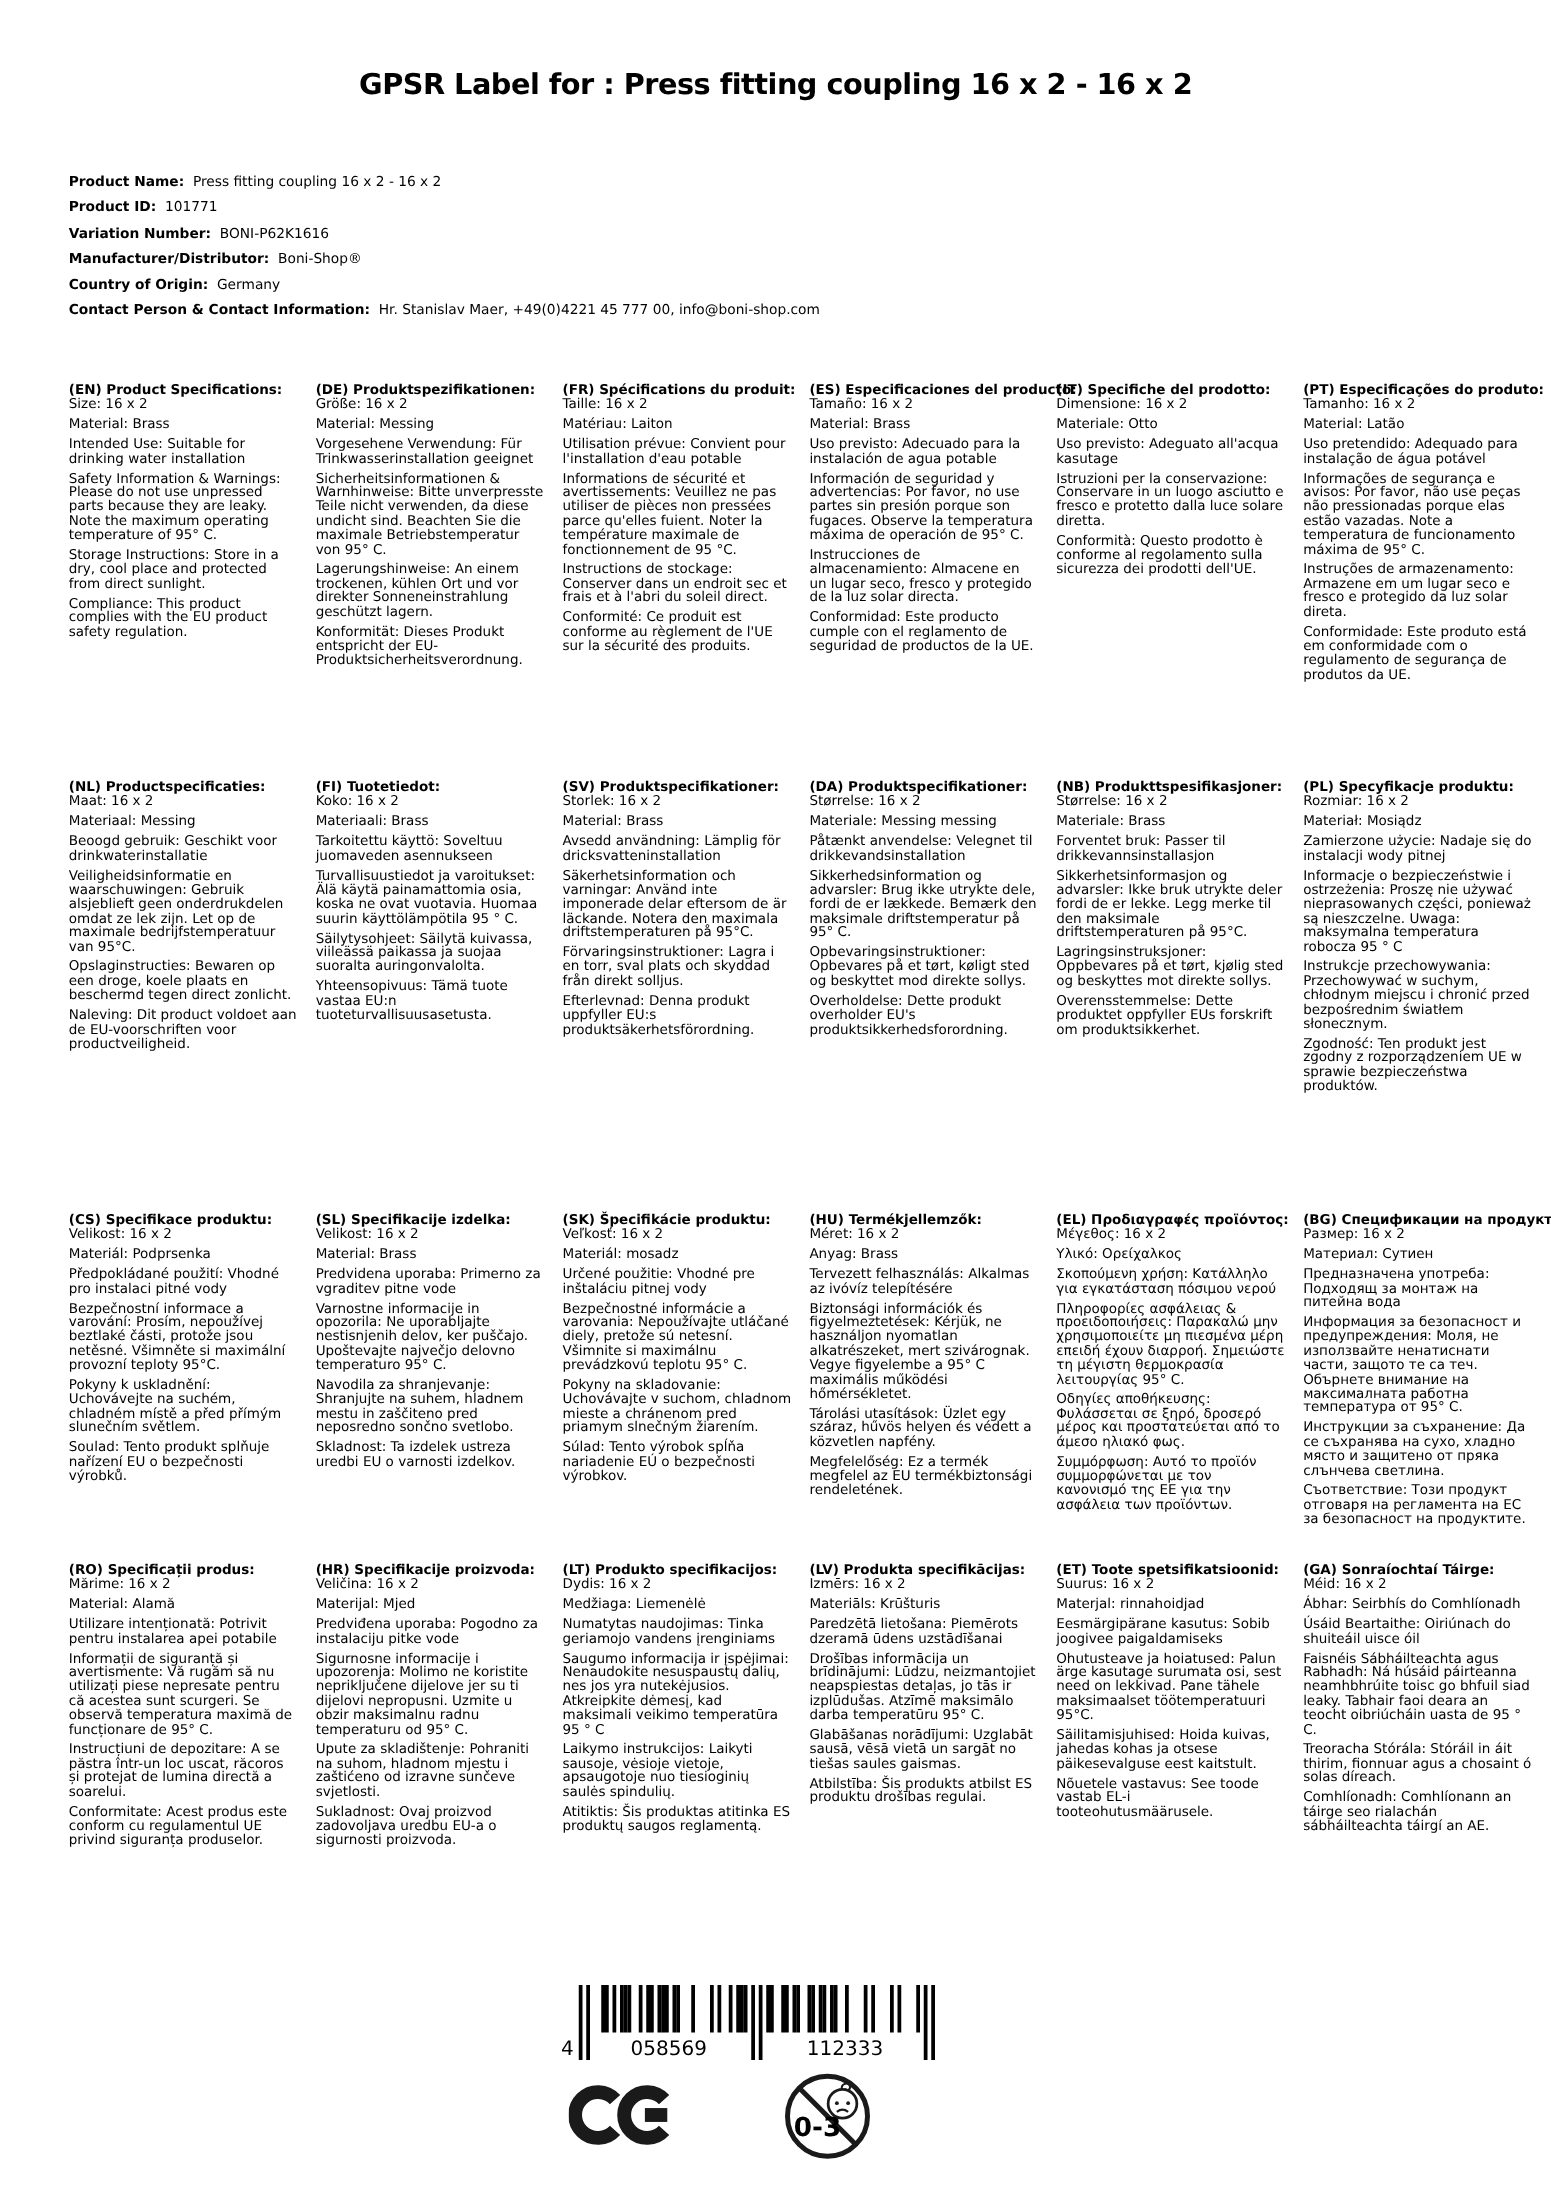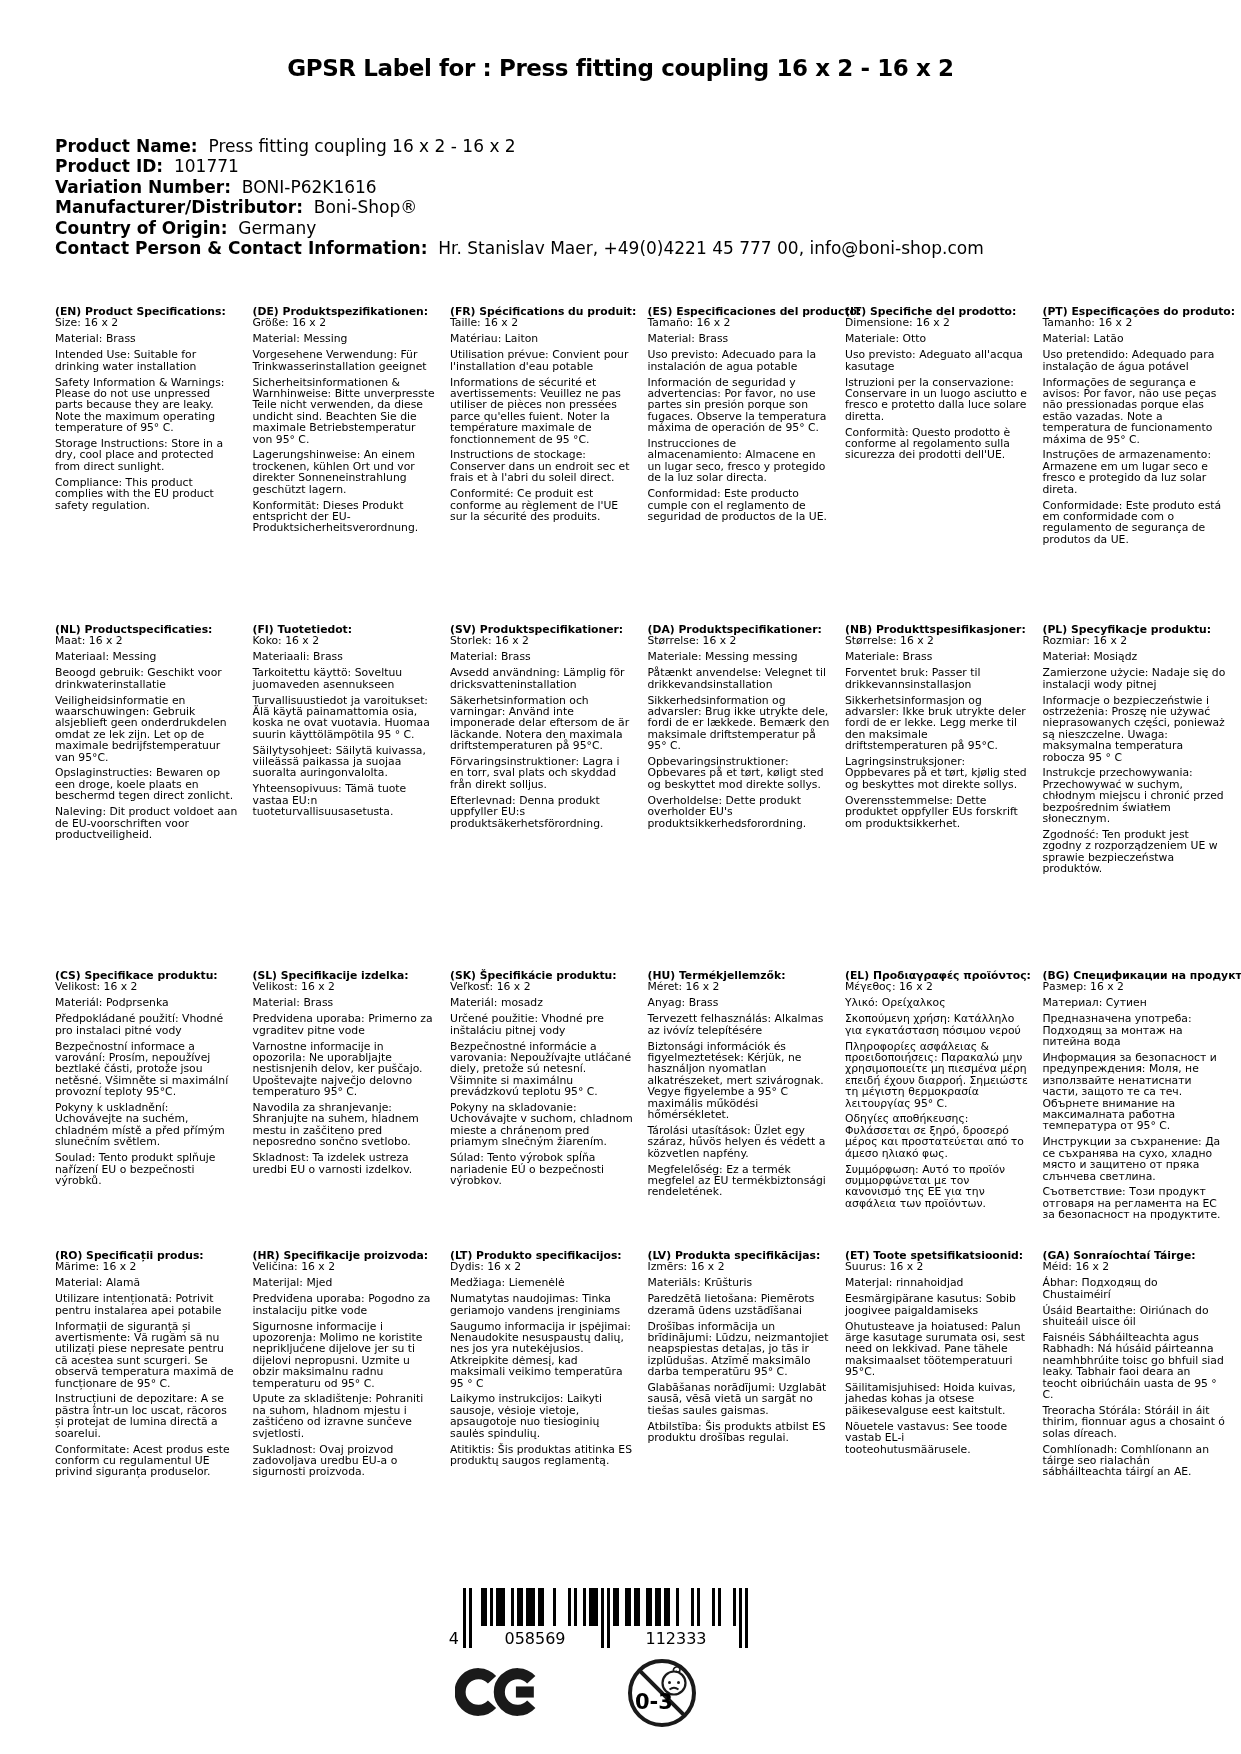--- a/index.html
+++ b/index.html
@@ -2,21 +2,21 @@
 <html><head>
 <meta charset="utf-8">
 <style>
   * { margin:0; padding:0; box-sizing:border-box; }
   html,body { width:1241px; height:1754px; background:#fff; }
   body { font-family:"DejaVu Sans","Liberation Sans",sans-serif; color:#000; position:relative; overflow:hidden; }
 
   .title { position:absolute; top:55px; left:0; width:100%; text-align:center;
            font-size:23px; font-weight:bold; letter-spacing:-0.4px; }
 
-  .product-info { position:absolute; left:55px; top:136px; font-size:17px; }
+  .product-info { position:absolute; left:55px; top:136px; font-size:11px; }
   .pi-row { line-height:20.4px; white-space:nowrap; }
   .pi-label { font-weight:bold; }
 
   .spec-grid { position:absolute; left:55px; top:0; width:1186px; }
   .spec-row { position:absolute; left:0; width:1186px; display:grid;
               grid-template-columns:repeat(6,183px); column-gap:14.5px; align-items:start; }
   .spec-block { font-size:10.8px; line-height:11.4px; }
   .spec-header { font-weight:bold; white-space:nowrap; }
   .spec-item { margin-bottom:4.5px; overflow-wrap:break-word; }
 
@@ -252,21 +252,21 @@
         <div class="spec-item">Suurus: 16 x 2</div>
         <div class="spec-item">Materjal: rinnahoidjad</div>
         <div class="spec-item">Eesmärgipärane kasutus: Sobib joogivee paigaldamiseks</div>
         <div class="spec-item">Ohutusteave ja hoiatused: Palun ärge kasutage surumata osi, sest need on lekkivad. Pane tähele maksimaalset töötemperatuuri 95°C.</div>
         <div class="spec-item">Säilitamisjuhised: Hoida kuivas, jahedas kohas ja otsese päikesevalguse eest kaitstult.</div>
         <div class="spec-item">Nõuetele vastavus: See toode vastab EL-i tooteohutusmäärusele.</div>
       </div>
       <div class="spec-block">
         <div class="spec-header">(GA) Sonraíochtaí Táirge:</div>
         <div class="spec-item">Méid: 16 x 2</div>
-        <div class="spec-item">Ábhar: Подходящ do Chustaiméirí</div>
+        <div class="spec-item">Ábhar: Seirbhís do Comhlíonadh</div>
         <div class="spec-item">Úsáid Beartaithe: Oiriúnach do shuiteáil uisce óil</div>
         <div class="spec-item">Faisnéis Sábháilteachta agus Rabhadh: Ná húsáid páirteanna neamhbhrúite toisc go bhfuil siad leaky. Tabhair faoi deara an teocht oibriúcháin uasta de 95 ° C.</div>
         <div class="spec-item">Treoracha Stórála: Stóráil in áit thirim, fionnuar agus a chosaint ó solas díreach.</div>
         <div class="spec-item">Comhlíonadh: Comhlíonann an táirge seo rialachán sábháilteachta táirgí an AE.</div>
       </div>
     </div>
   </div>
 
 <div class="barcode">
   <svg id="barcode-svg" width="310" height="64">

